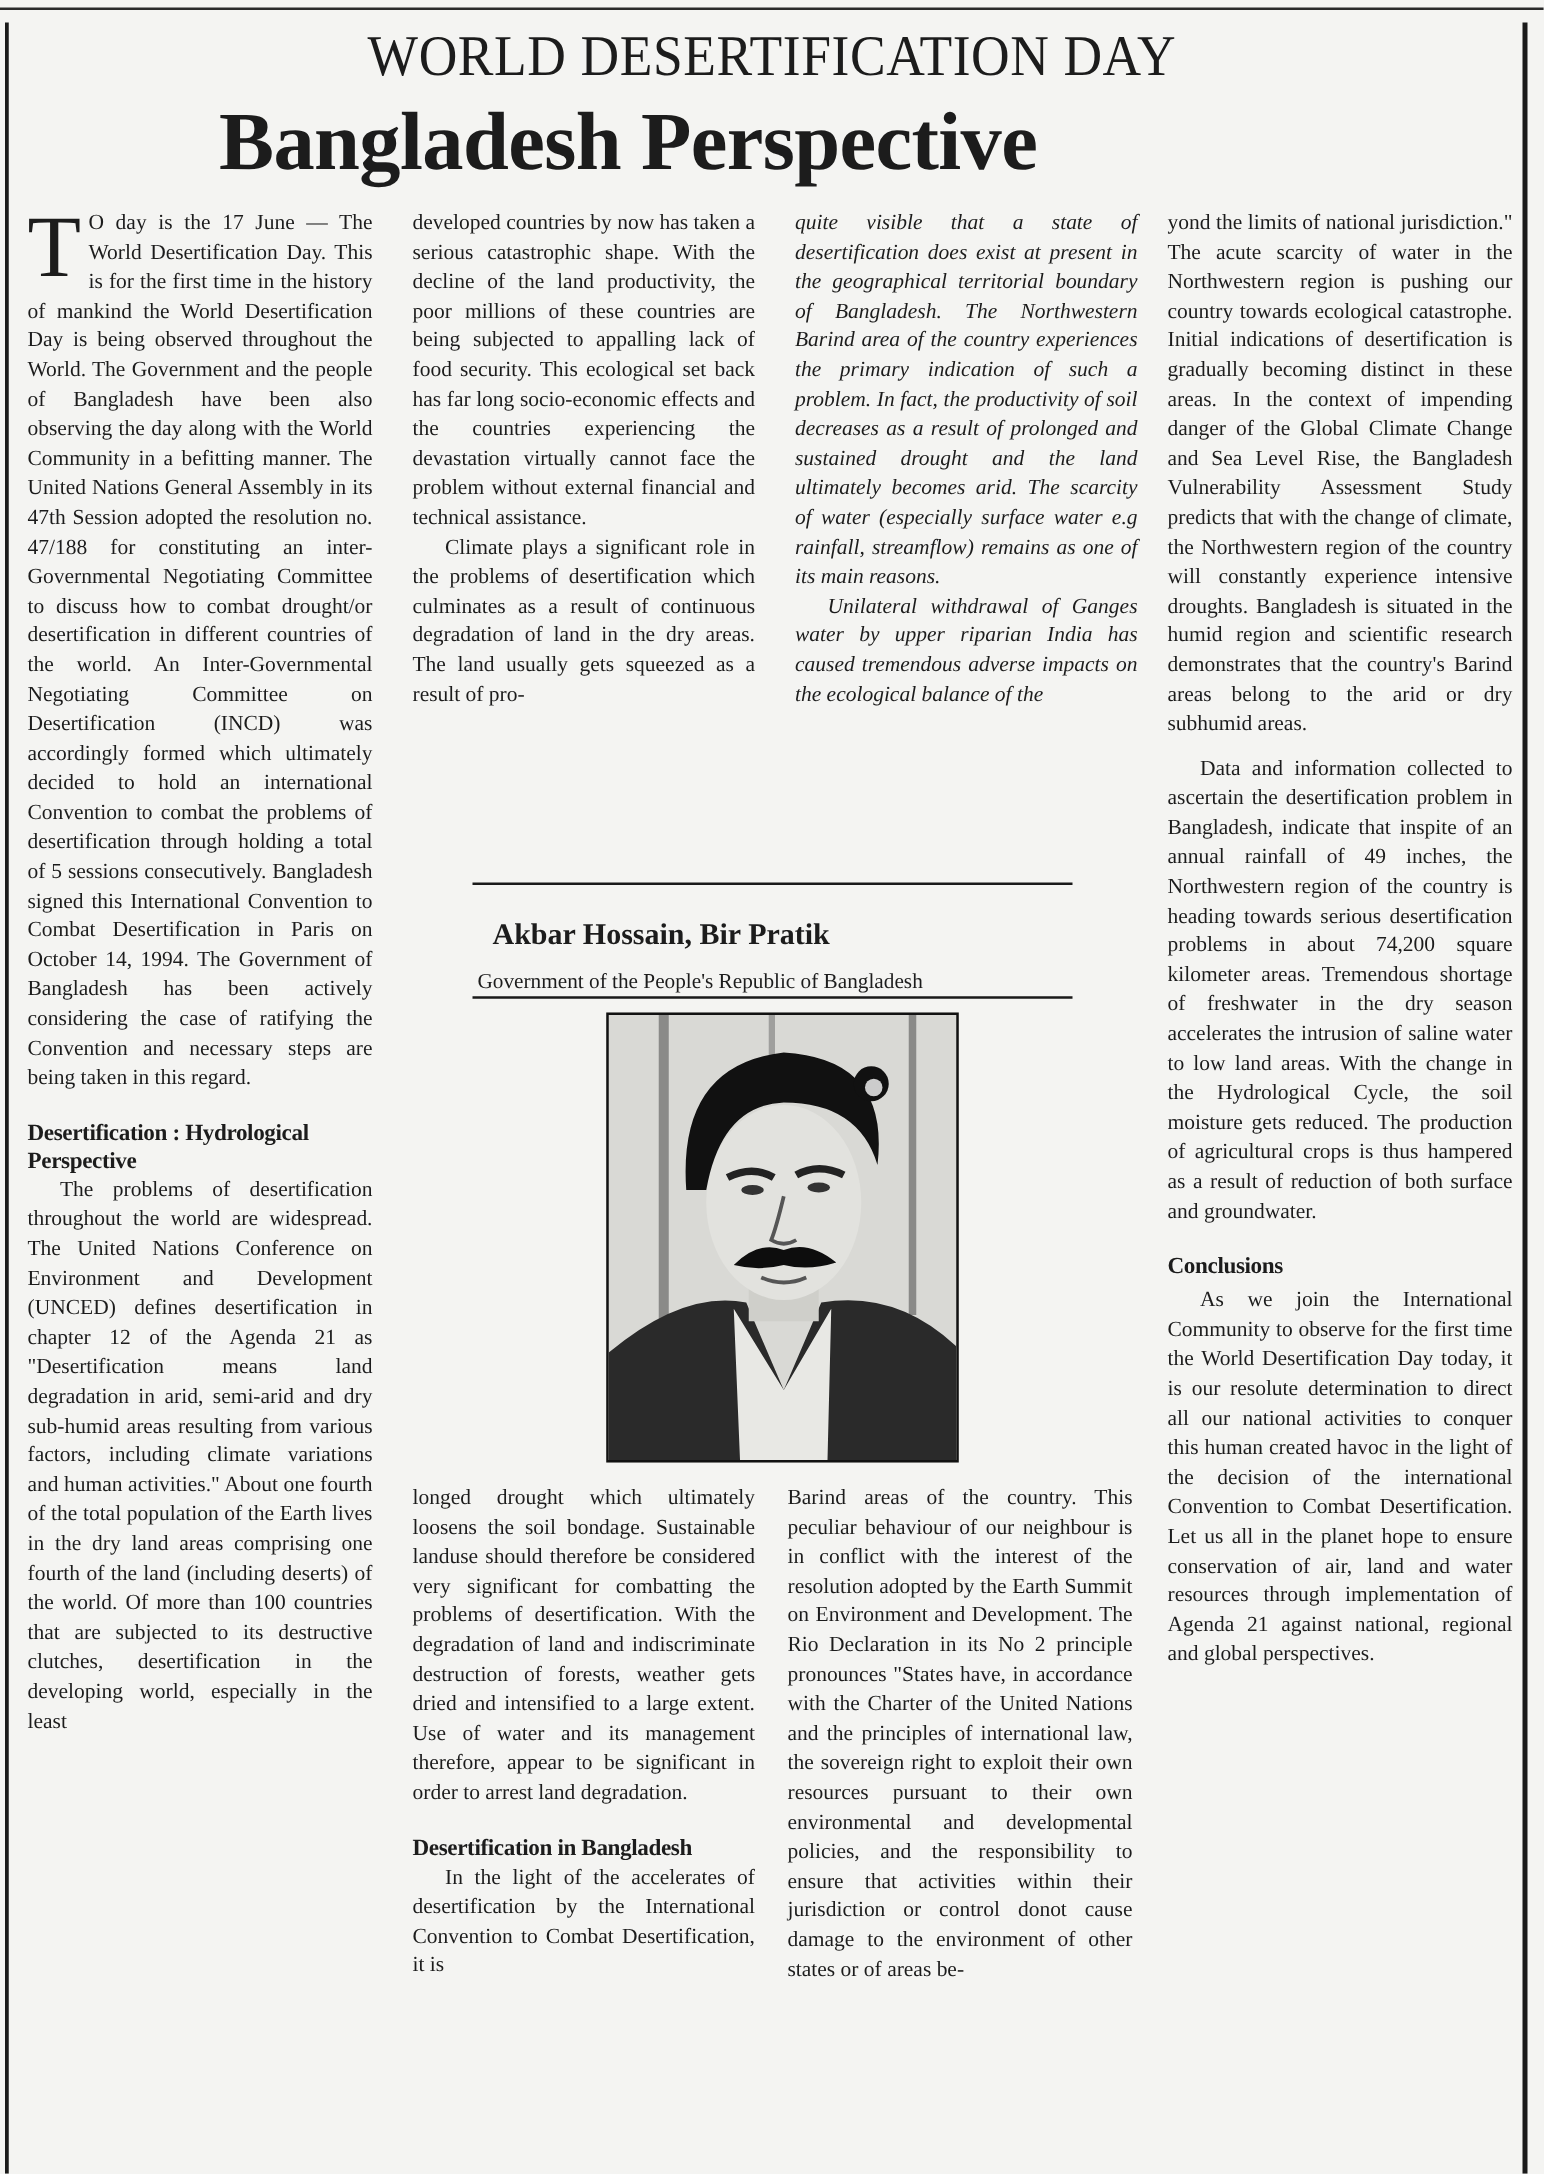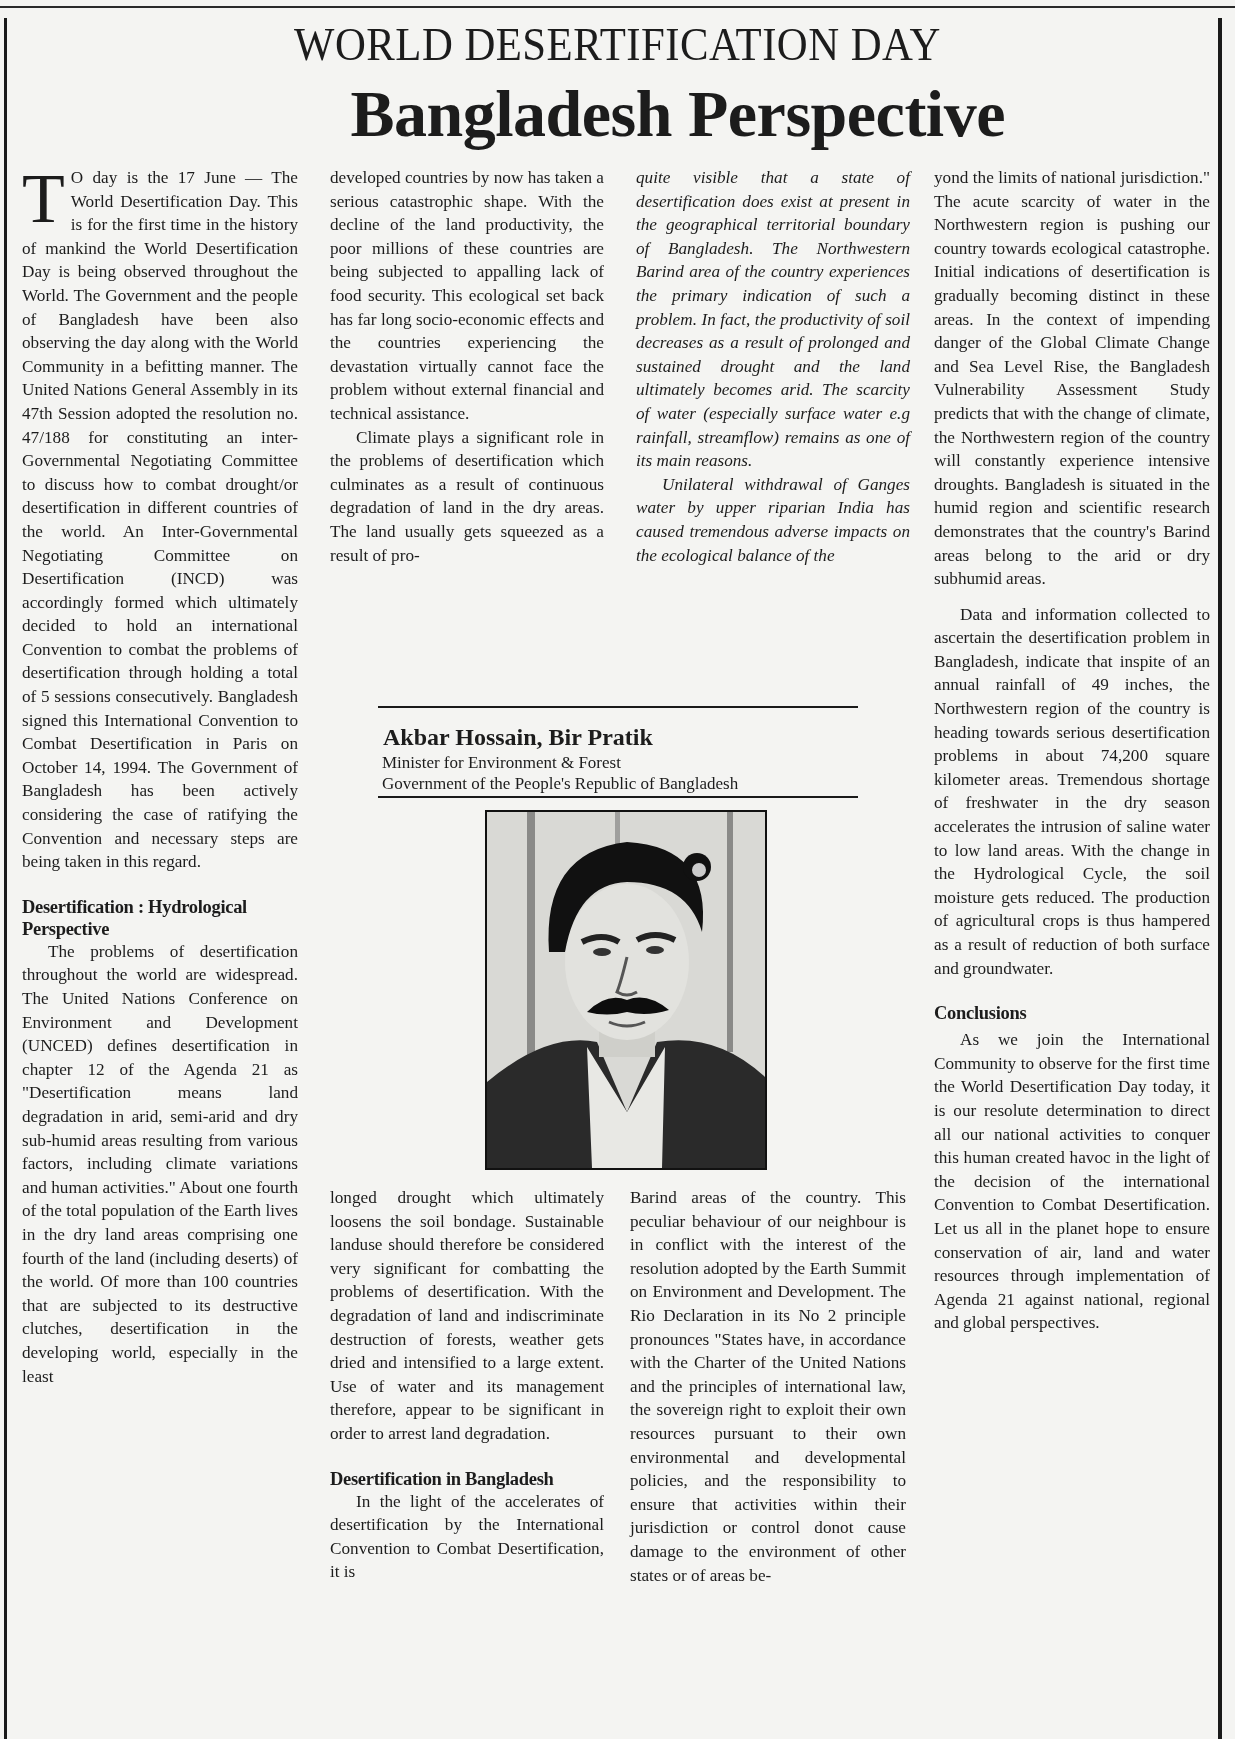--- a/index.html
+++ b/index.html
@@ -12,21 +12,21 @@
   .top-rule { position: absolute; left: 0; top: 6px; width: 1235px; height: 2px; background: #2a2a2a; }
   .border-left { position: absolute; left: 4px; top: 18px; width: 3px; height: 1721px; background: #1a1a1a; }
   .border-right { position: absolute; left: 1218px; top: 18px; width: 4px; height: 1721px; background: #1a1a1a; }
 
   .kicker {
     position: absolute; left: 0; top: 18px; width: 1235px; text-align: center;
     font-size: 46px; letter-spacing: 0.5px; font-weight: normal; margin: 0;
     transform: scaleX(0.93);
   }
   .headline {
-    position: absolute; left: 0; top: 76px; width: 1005px; text-align: right;
+    position: absolute; left: 0; top: 76px; width: 1005px; text-align: center;
     font-size: 66px; font-weight: bold; margin: 0; letter-spacing: -0.5px;
   }
 
   .col {
     position: absolute; font-size: 17.2px; line-height: 23.6px;
     text-align: justify; hyphens: manual;
   }
   .col p { margin: 0; }
   .col p.indent { text-indent: 26px; }
   .col1 { left: 22px; top: 166px; width: 276px; }
@@ -43,21 +43,21 @@
     font-weight: bold; font-size: 18.5px; line-height: 22px; margin: 0; text-align: left;
     letter-spacing: -0.3px;
   }
   .gap { height: 22px; }
 
   .byline {
     position: absolute; left: 378px; top: 706px; width: 476px;
     border-top: 2px solid #1a1a1a; border-bottom: 2px solid #1a1a1a;
     padding: 14px 0 2px 4px;
   }
-  .byline-name { font-size: 24px; font-weight: bold; line-height: 28px; margin: 1px; }
+  .byline-name { font-size: 24px; font-weight: bold; line-height: 28px; margin: 12px; }
   .byline-role { font-size: 17px; line-height: 21px; margin: 0; }
 
   .photo {
     position: absolute; left: 485px; top: 810px; width: 278px; height: 356px;
     border: 2px solid #111; background: #d8d8d4; overflow: hidden;
   }
   .photo svg { display:block; }
 </style>
 </head>
 <body>
@@ -84,21 +84,20 @@
   <p class="indent">Climate plays a significant role in the problems of desertification which culminates as a result of continuous degradation of land in the dry areas. The land usually gets squeezed as a result of pro-</p>
 </div>
 
 <div class="col col3">
   <p>quite visible that a state of desertification does exist at present in the geographical territorial boundary of Bangladesh. The Northwestern Barind area of the country experiences the primary indication of such a problem. In fact, the productivity of soil decreases as a result of prolonged and sustained drought and the land ultimately becomes arid. The scarcity of water (especially surface water e.g rainfall, streamflow) remains as one of its main reasons.</p>
   <p class="indent">Unilateral withdrawal of Ganges water by upper riparian India has caused tremendous adverse impacts on the ecological balance of the</p>
 </div>
 
 <div class="byline">
   <p class="byline-name">Akbar Hossain, Bir Pratik</p>
-  <p class="byline-role">Minister for Environment &amp; Forest</p>
   <p class="byline-role">Government of the People's Republic of Bangladesh</p>
 </div>
 
 <div class="photo" aria-label="Portrait photo of Akbar Hossain, Bir Pratik">
   <svg width="278" height="356" viewBox="0 0 278 356">
     <rect width="278" height="356" fill="#d9d9d5"></rect>
     <rect x="40" y="0" width="8" height="260" fill="#555" opacity="0.6"></rect>
     <rect x="240" y="0" width="6" height="240" fill="#555" opacity="0.6"></rect>
     <rect x="128" y="0" width="5" height="40" fill="#666" opacity="0.5"></rect>
 

